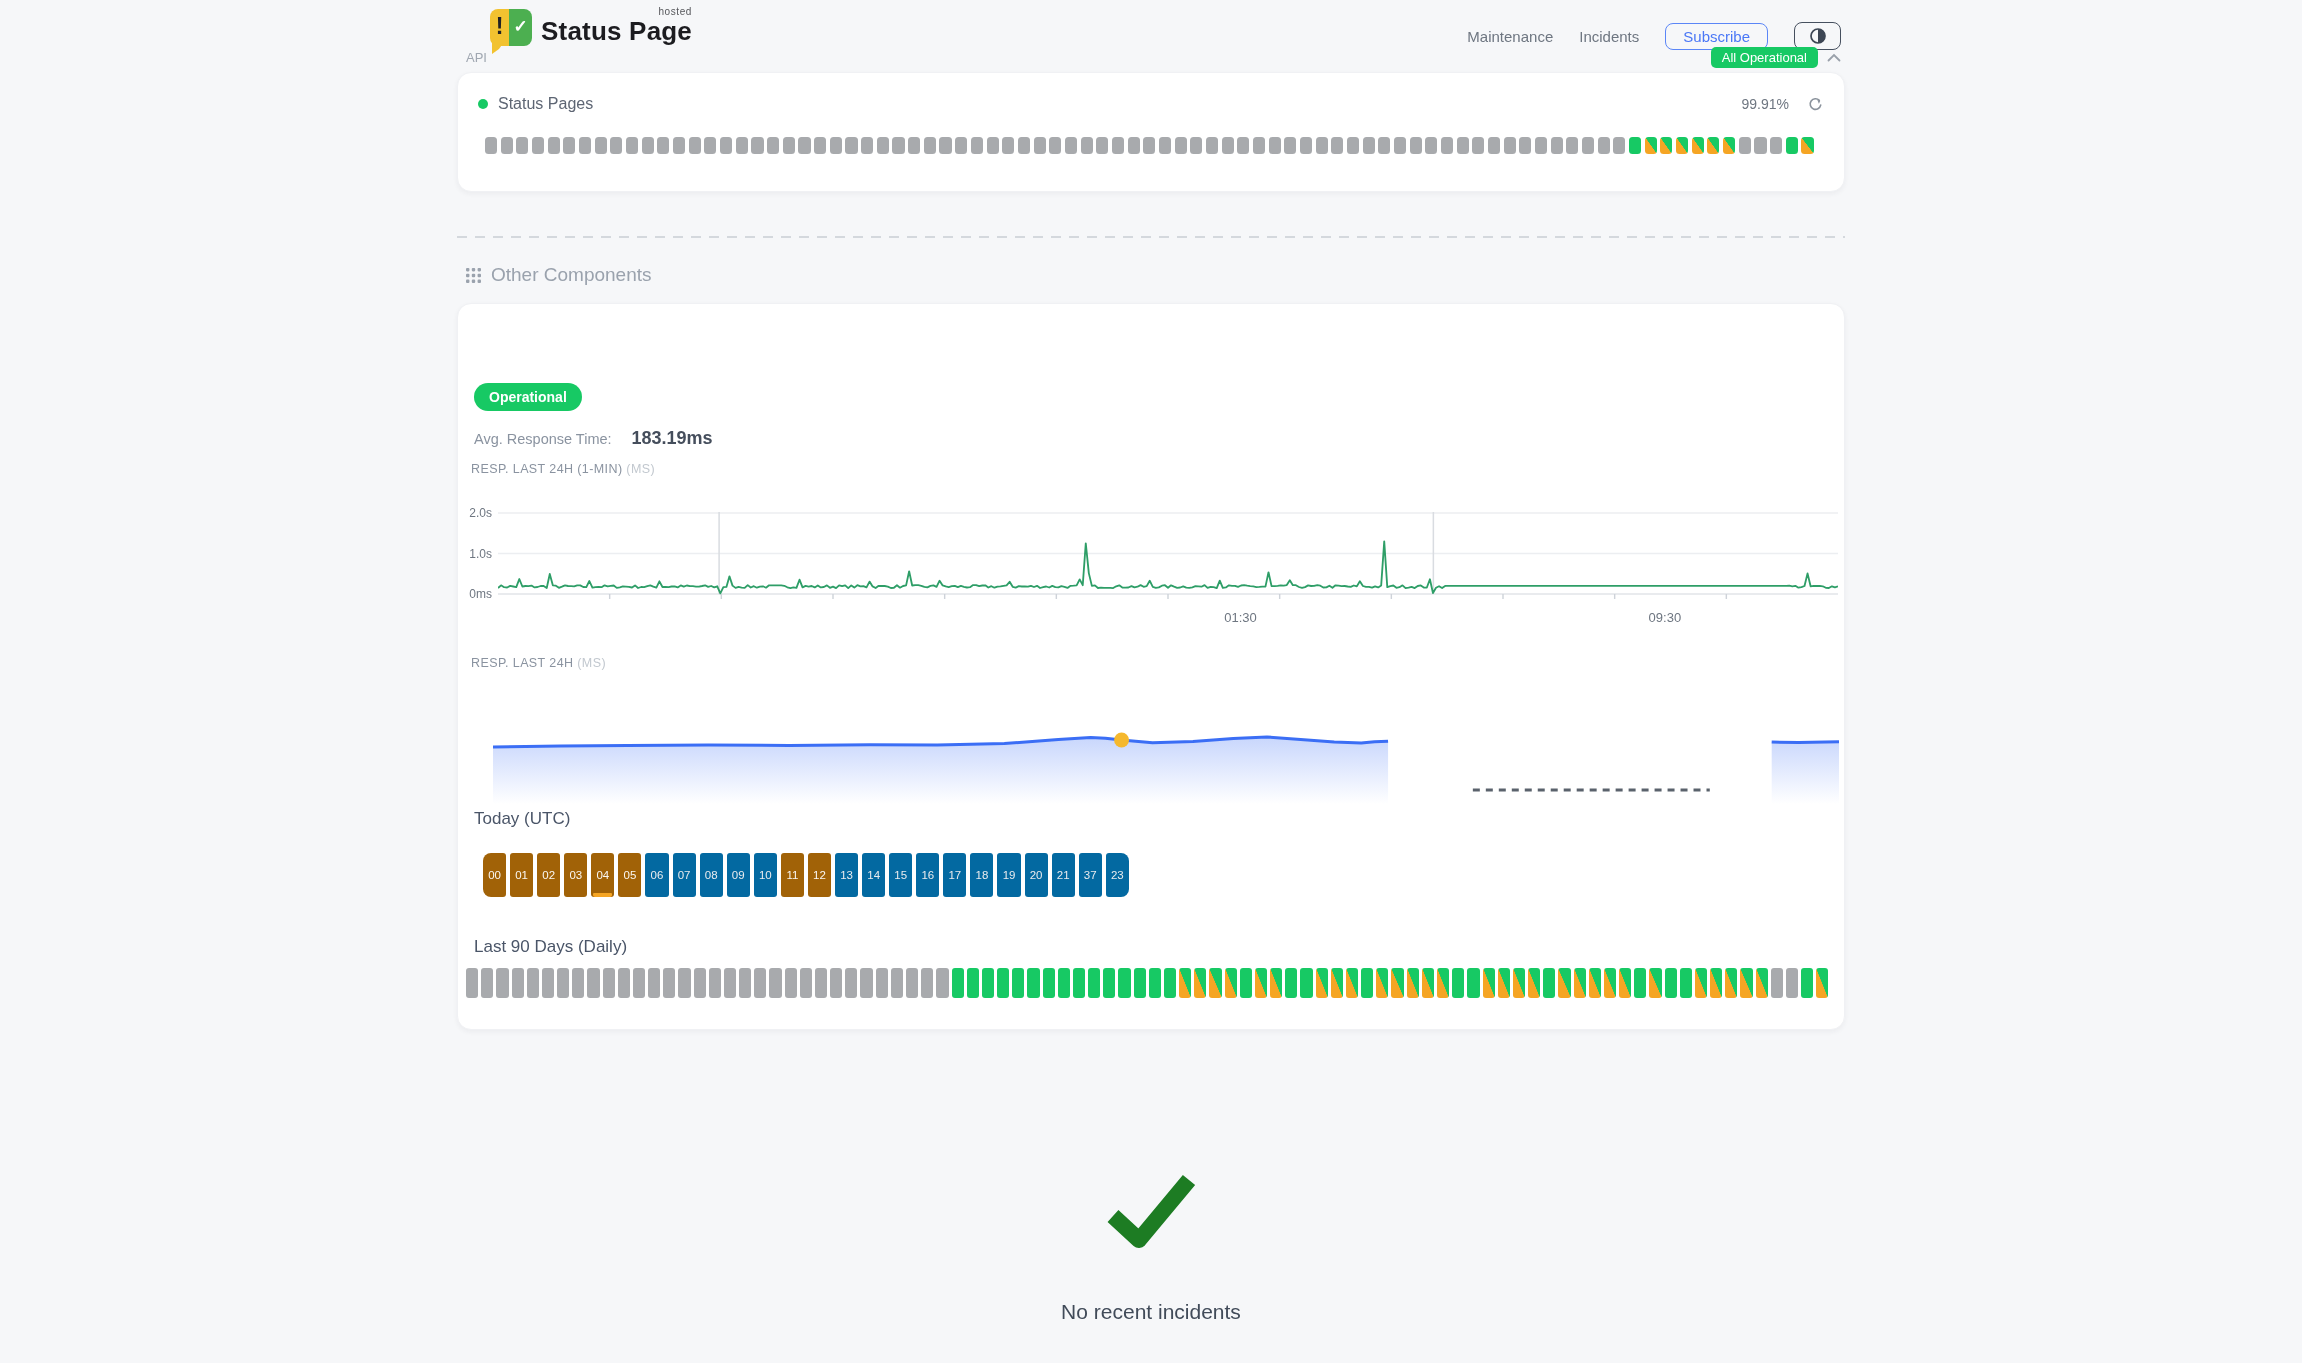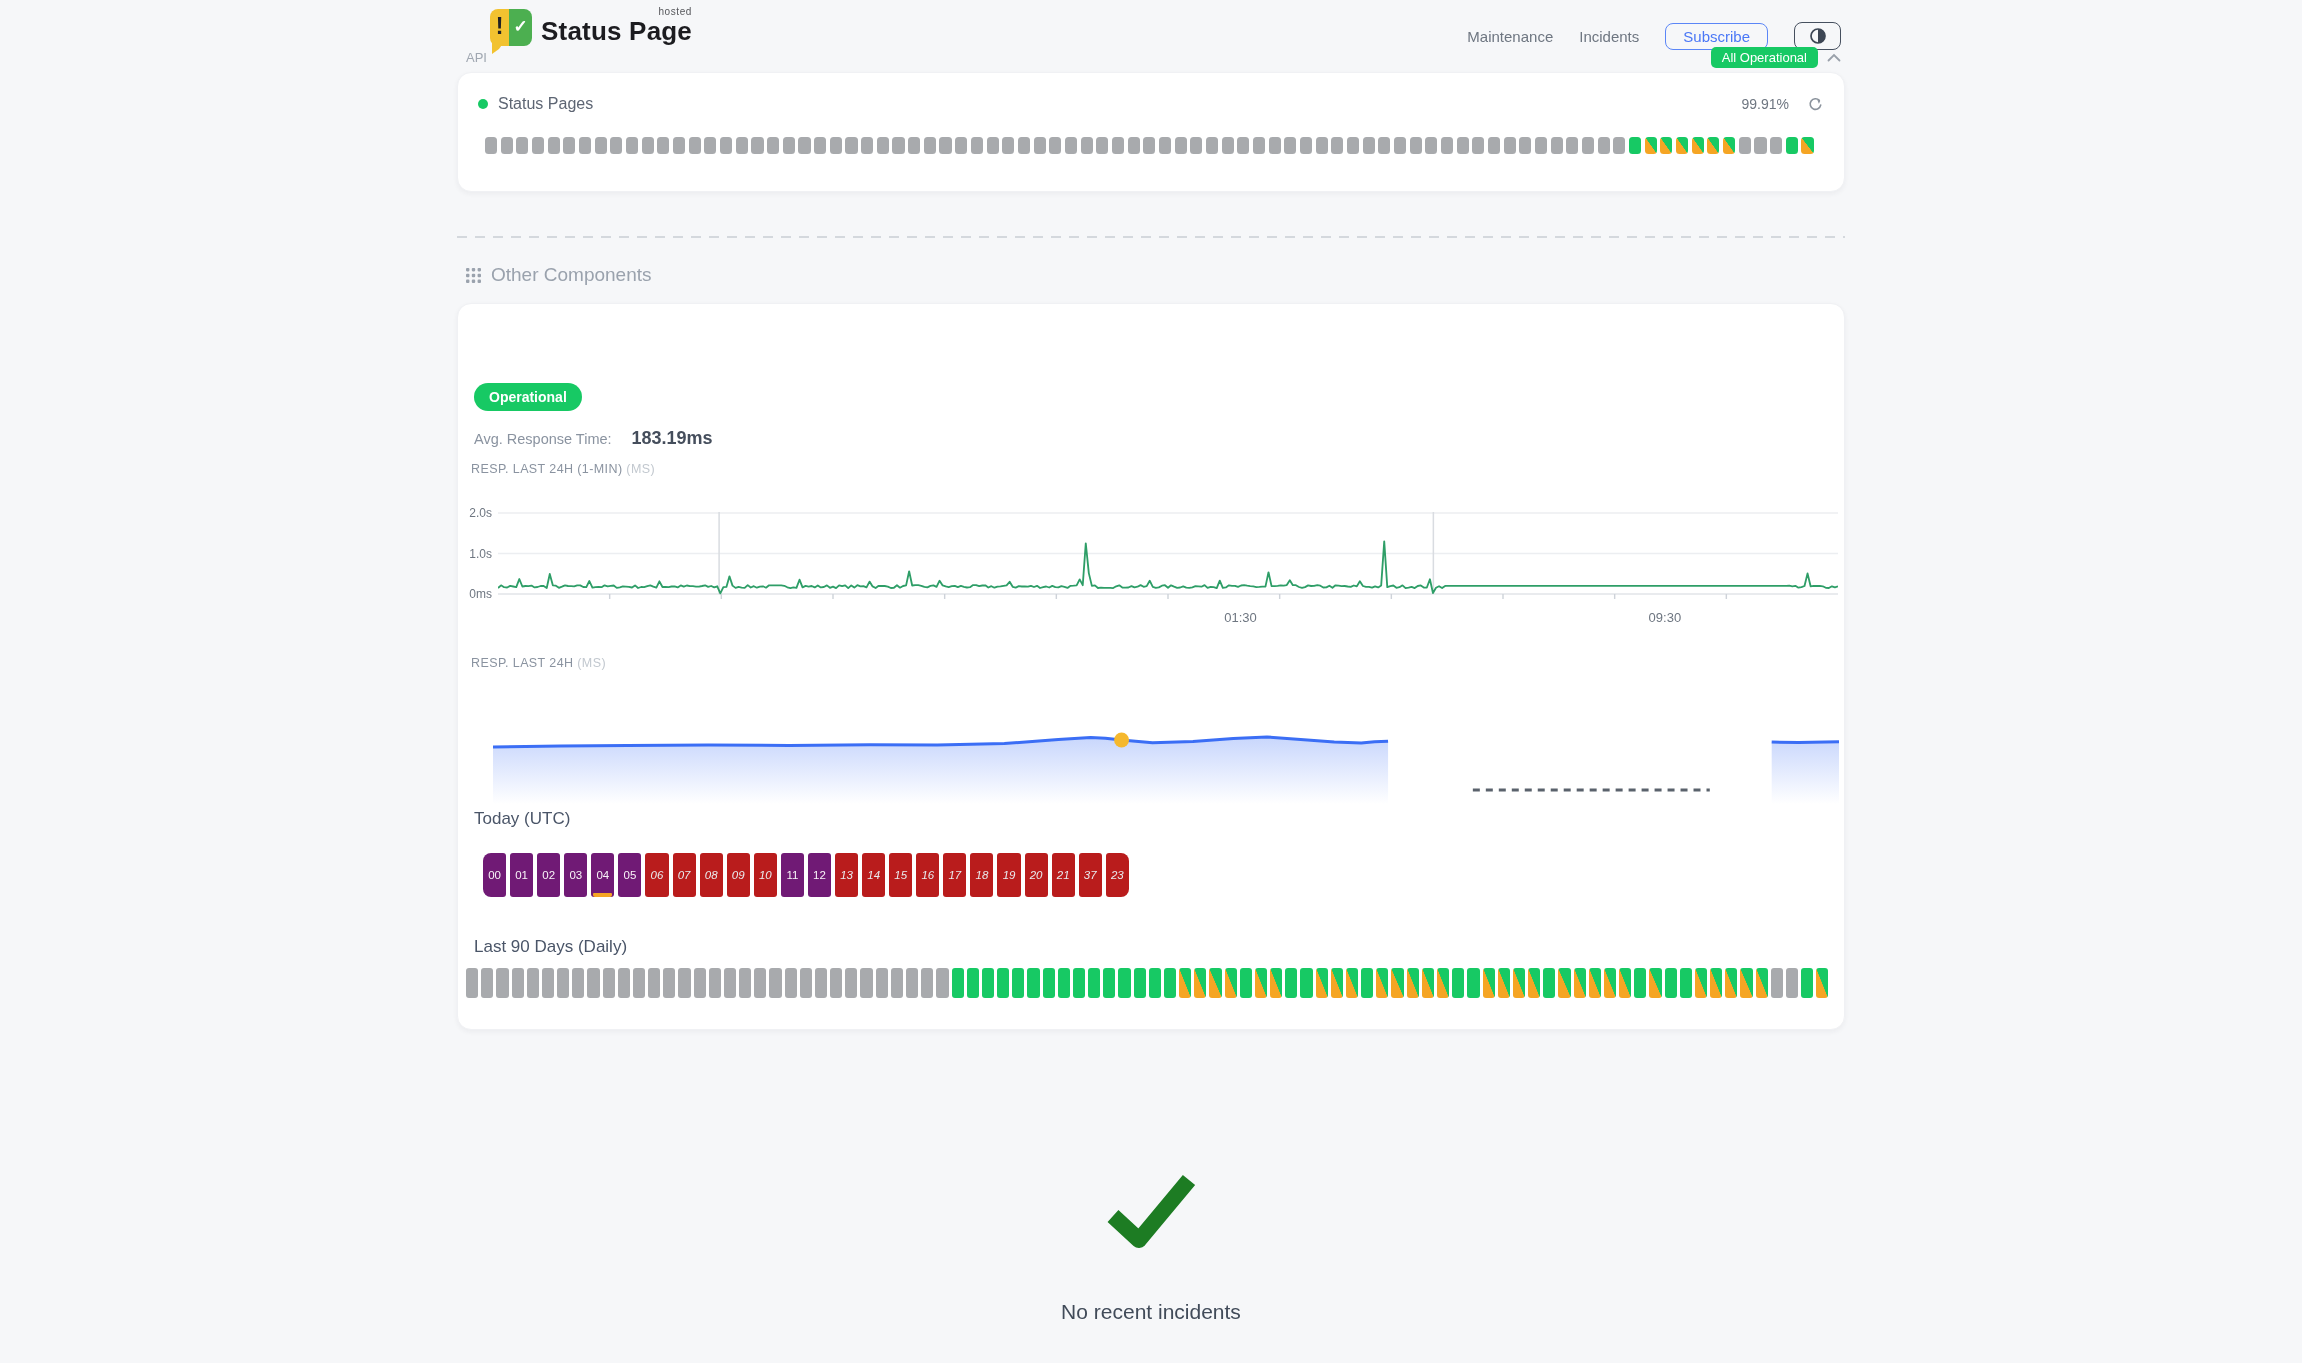--- a/index.html
+++ b/index.html
@@ -72,22 +72,22 @@
   .c2wrap svg { width:100%; height:105px; }
   .bline { stroke:#3b6ef5; stroke-width:3; fill:none; stroke-linejoin:round; }
   .gdash { stroke:#5a626c; stroke-width:3; stroke-dasharray:7 6; }
 
   .sub-title { position:absolute; left:16px; font-size:17px; font-weight:500; color:#4a5568; }
   .tt { top:505px; } .t90 { top:633px; }
 
   .hours { position:absolute; left:25px; top:549px; width:646px; height:44px; display:flex; gap:4px; }
   .hour { flex:1; position:relative; display:flex; align-items:center; justify-content:center; font-size:11.5px; border-radius:3px; }
   .hour:first-child { border-radius:8px 3px 3px 8px; } .hour:last-child { border-radius:3px 8px 8px 3px; }
-  .h-green { background:#701a75; color:rgba(255,255,255,.95); }
-  .h-gray { background:#b91c1c; color:#e9ebee;font-style:italic; }
+  .h-green { background:#a16207; color:rgba(255,255,255,.95); }
+  .h-gray { background:#0369a1; color:#e9ebee; }
   .h-edge::after { content:""; position:absolute; left:2px; right:2px; bottom:0; height:4px; background:#f5a524; border-radius:1px 1px 2px 2px; }
 
   .check-wrap { position:absolute; left:0; right:0; top:1172px; display:flex; justify-content:center; }
   .nri { position:absolute; left:0; right:0; top:1300px; text-align:center; font-size:21px; font-weight:500; color:#414b59; }
   .nri-sub { position:absolute; left:0; right:0; top:1336px; text-align:center; font-size:15px; color:#9aa5b5; }
   .nri-sub a { color:#7a95f1; text-decoration:none; cursor:pointer; }
 </style>
 </head>
 <body>
 

